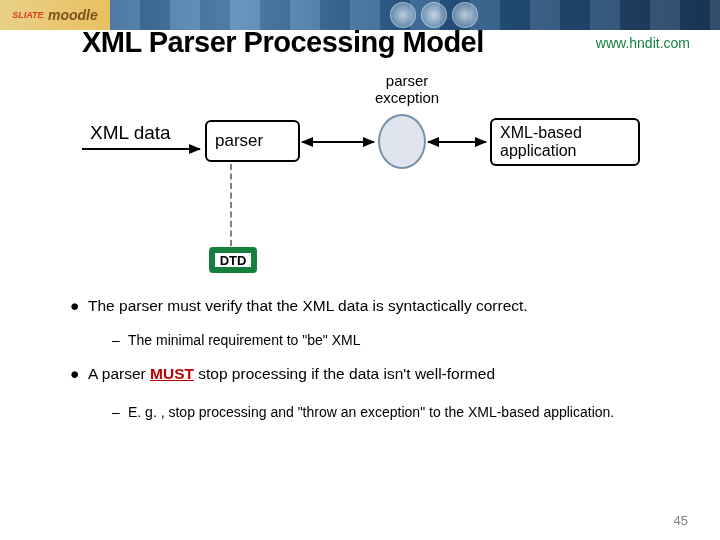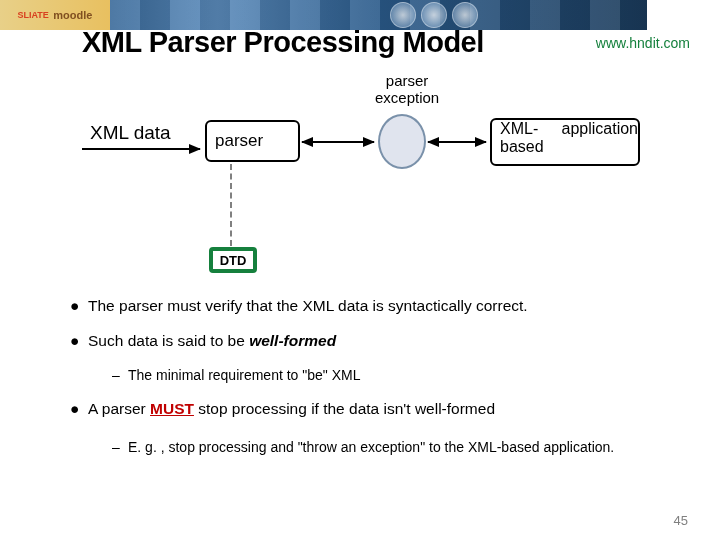--- a/index.html
+++ b/index.html
@@ -1,47 +1,47 @@
 <!DOCTYPE html>
 <html><head>
 <meta charset="utf-8">
 <style>
   * { margin: 0; padding: 0; box-sizing: border-box; }
   body { font-family: Arial, sans-serif; background: #fff; width: 720px; height: 540px; position: relative; overflow: hidden; }
   
-  .banner { width: 647px; height: 30px; position: relative; background: linear-gradient(to right, #1a3a5a 0%, #2d5a8a 15%, #4080b0 30%, #1a3a5a 50%, #0a2a4a 100%); display: flex; align-items: center; }
+  .banner { width: 720px; height: 30px; position: relative; background: linear-gradient(to right, #1a3a5a 0%, #2d5a8a 15%, #4080b0 30%, #1a3a5a 50%, #0a2a4a 100%); display: flex; align-items: center; font-style: italic; }
   .logo-box { width: 110px; height: 30px; background: linear-gradient(to right, #e8d088, #e8c060); display: flex; align-items: center; justify-content: center; }
   .logo-main { font-size: 9px; font-weight: bold; color: #d84020; }
-  .logo-sub { font-size: 11px; font-weight: bold; color: #805020; }
+  .logo-sub { font-size: 14px; font-weight: bold; color: #805020; }
   .banner-img { flex: 1; height: 30px; background: repeating-linear-gradient(90deg, rgba(255,255,255,0.1) 0, rgba(255,255,255,0.1) 30px, rgba(0,0,0,0.1) 30px, rgba(0,0,0,0.1) 60px), linear-gradient(to right, #3a6a9a 0%, #5a8aba 20%, #2a5a8a 50%, #1a3a5a 100%); position: relative; }
   .banner-circles { position: absolute; left: 280px; top: 2px; display: flex; gap: 5px; }
   .banner-circle { width: 26px; height: 26px; border-radius: 50%; background: radial-gradient(circle, rgba(255,255,255,0.7), rgba(100,150,200,0.4)); border: 1px solid rgba(255,255,255,0.4); }
   
   .title { font-family: Tahoma, Verdana, sans-serif; font-size: 29px; font-weight: 900; color: #000; position: absolute; left: 82px; top: 26px; letter-spacing: -0.5px; text-align: right; }
   .url-hint { position: absolute; right: 30px; top: 35px; font-size: 14px; color: #15803d; }
   
   .diagram { position: absolute; left: 70px; top: 72px; width: 590px; height: 170px; }
   .iface-label { position: absolute; left: 305px; top: 0; font-size: 15px; color: #000; text-align: center; line-height: 1.15; }
   .xml-data-label { position: absolute; left: 20px; top: 50px; font-size: 19px; color: #000; }
   
   .parser-box { position: absolute; left: 135px; top: 48px; width: 95px; height: 42px; border: 2px solid #000; border-radius: 6px; display: flex; align-items: center; padding-left: 8px; font-size: 17px; }
   .oval { position: absolute; left: 308px; top: 42px; width: 48px; height: 55px; border: 2px solid #7a91aa; border-radius: 50% / 50%; background: #e0e4ee; }
-  .app-box { position: absolute; left: 420px; top: 46px; width: 150px; height: 48px; border: 2px solid #000; border-radius: 6px; display: flex; flex-direction: row; justify-content: center; padding-left: 8px; font-size: 16px; line-height: 1.15; }
+  .app-box { position: absolute; left: 420px; top: 46px; width: 150px; height: 48px; border: 2px solid #000; border-radius: 6px; display: flex; flex-direction: column; justify-content: center; padding-left: 8px; font-size: 16px; line-height: 1.15; }
   
   .arrow-solid { position: absolute; height: 0; border-top: 2px solid #000; }
   .arrow-solid::after { content: ""; position: absolute; right: -1px; top: -6px; border-left: 12px solid #000; border-top: 5px solid transparent; border-bottom: 5px solid transparent; }
   .arrow1 { left: 12px; top: 76px; width: 118px; }
   .arrow2 { left: 232px; top: 69px; width: 72px; }
   .arrow3 { left: 358px; top: 69px; width: 58px; }
   
   .arrow-dbl-l::before { content: ""; position: absolute; left: -1px; top: -6px; border-right: 12px solid #000; border-top: 5px solid transparent; border-bottom: 5px solid transparent; }
   
   .dashed { position: absolute; left: 160px; top: 92px; width: 0; height: 82px; border-left: 2px dashed #808080; }
   
-  .dtd-box { position: absolute; left: 139px; top: 175px; width: 48px; height: 26px; border: 4px solid #15803d; border-radius: 4px; display: flex; align-items: center; justify-content: center; font-size: 13px; font-weight: bold; }
+  .dtd-box { position: absolute; left: 139px; top: 175px; width: 48px; height: 26px; border: 6px solid #15803d; border-radius: 4px; display: flex; align-items: center; justify-content: center; font-size: 13px; font-weight: bold; }
   
   .content { position: absolute; left: 70px; top: 296px; width: 610px; font-size: 15.5px; line-height: 1.35; }
   .bullet { margin-bottom: 14px; }
   .bullet .dot { display: inline-block; width: 18px; }
   .sub { margin-left: 42px; font-size: 14px; margin-bottom: 14px; }
   .sub .dash { display: inline-block; width: 16px; }
   .must { font-weight: bold; text-decoration: underline; color: #c00000; }
   .wf { font-weight: bold; font-style: italic; }
   
   .pagenum { position: absolute; right: 32px; bottom: 12px; font-size: 13px; color: #808080; }
@@ -84,23 +84,20 @@
   </div>
 
   <div class="dashed"></div>
   <div class="dtd-box">DTD</div>
 </div>
 
 <div class="content">
   <div class="bullet">
     <span class="dot">●</span><span>The parser must verify that the XML data is syntactically correct.</span>
   </div>
-  <div class="bullet">
-    <span class="dot">●</span><span>Such data is said to be </span><span class="wf">well-formed</span>
-  </div>
   <div class="sub">
     <span class="dash">–</span><span>The minimal requirement to "be" XML</span>
   </div>
   <div class="bullet">
     <span class="dot">●</span><span>A parser  </span><span class="must">MUST</span><span>  stop processing if the data isn't well-formed</span>
   </div>
   <div class="sub" style="text-align: justify; line-height:1.9;">
     <span class="dash">–</span><span>E. g. , stop processing and "throw an exception" to the XML-based application.</span>
   </div>
 </div>

